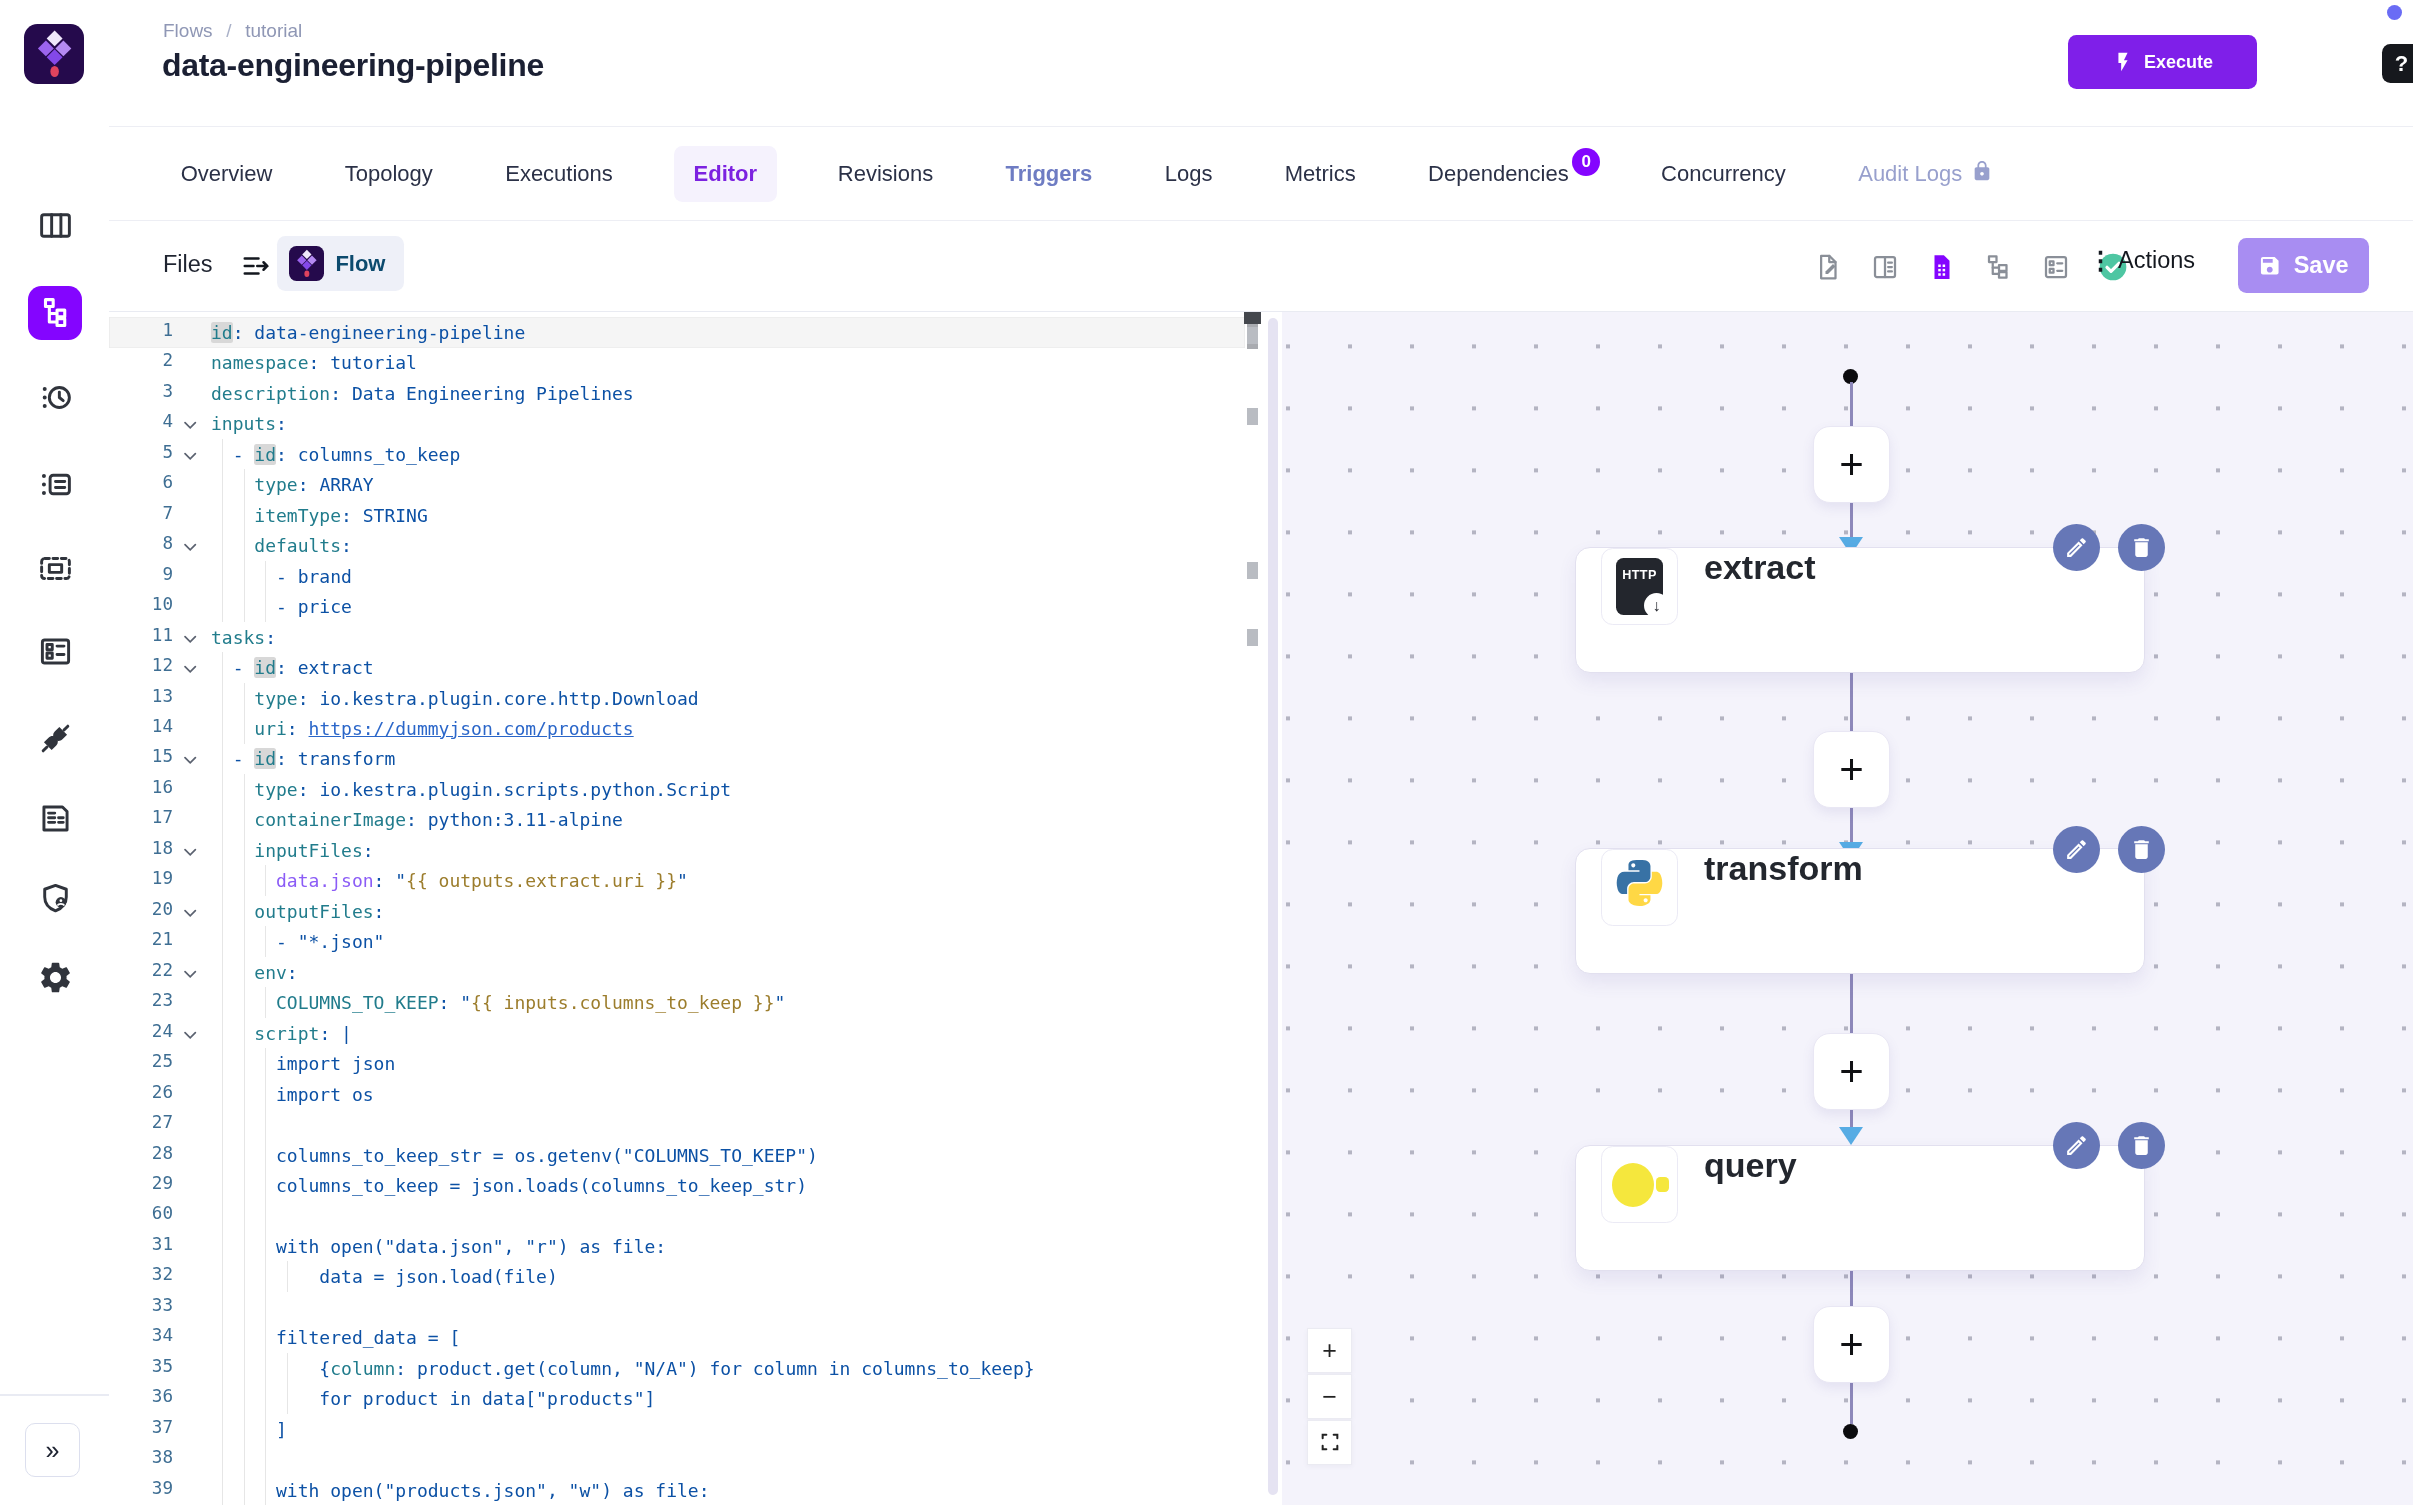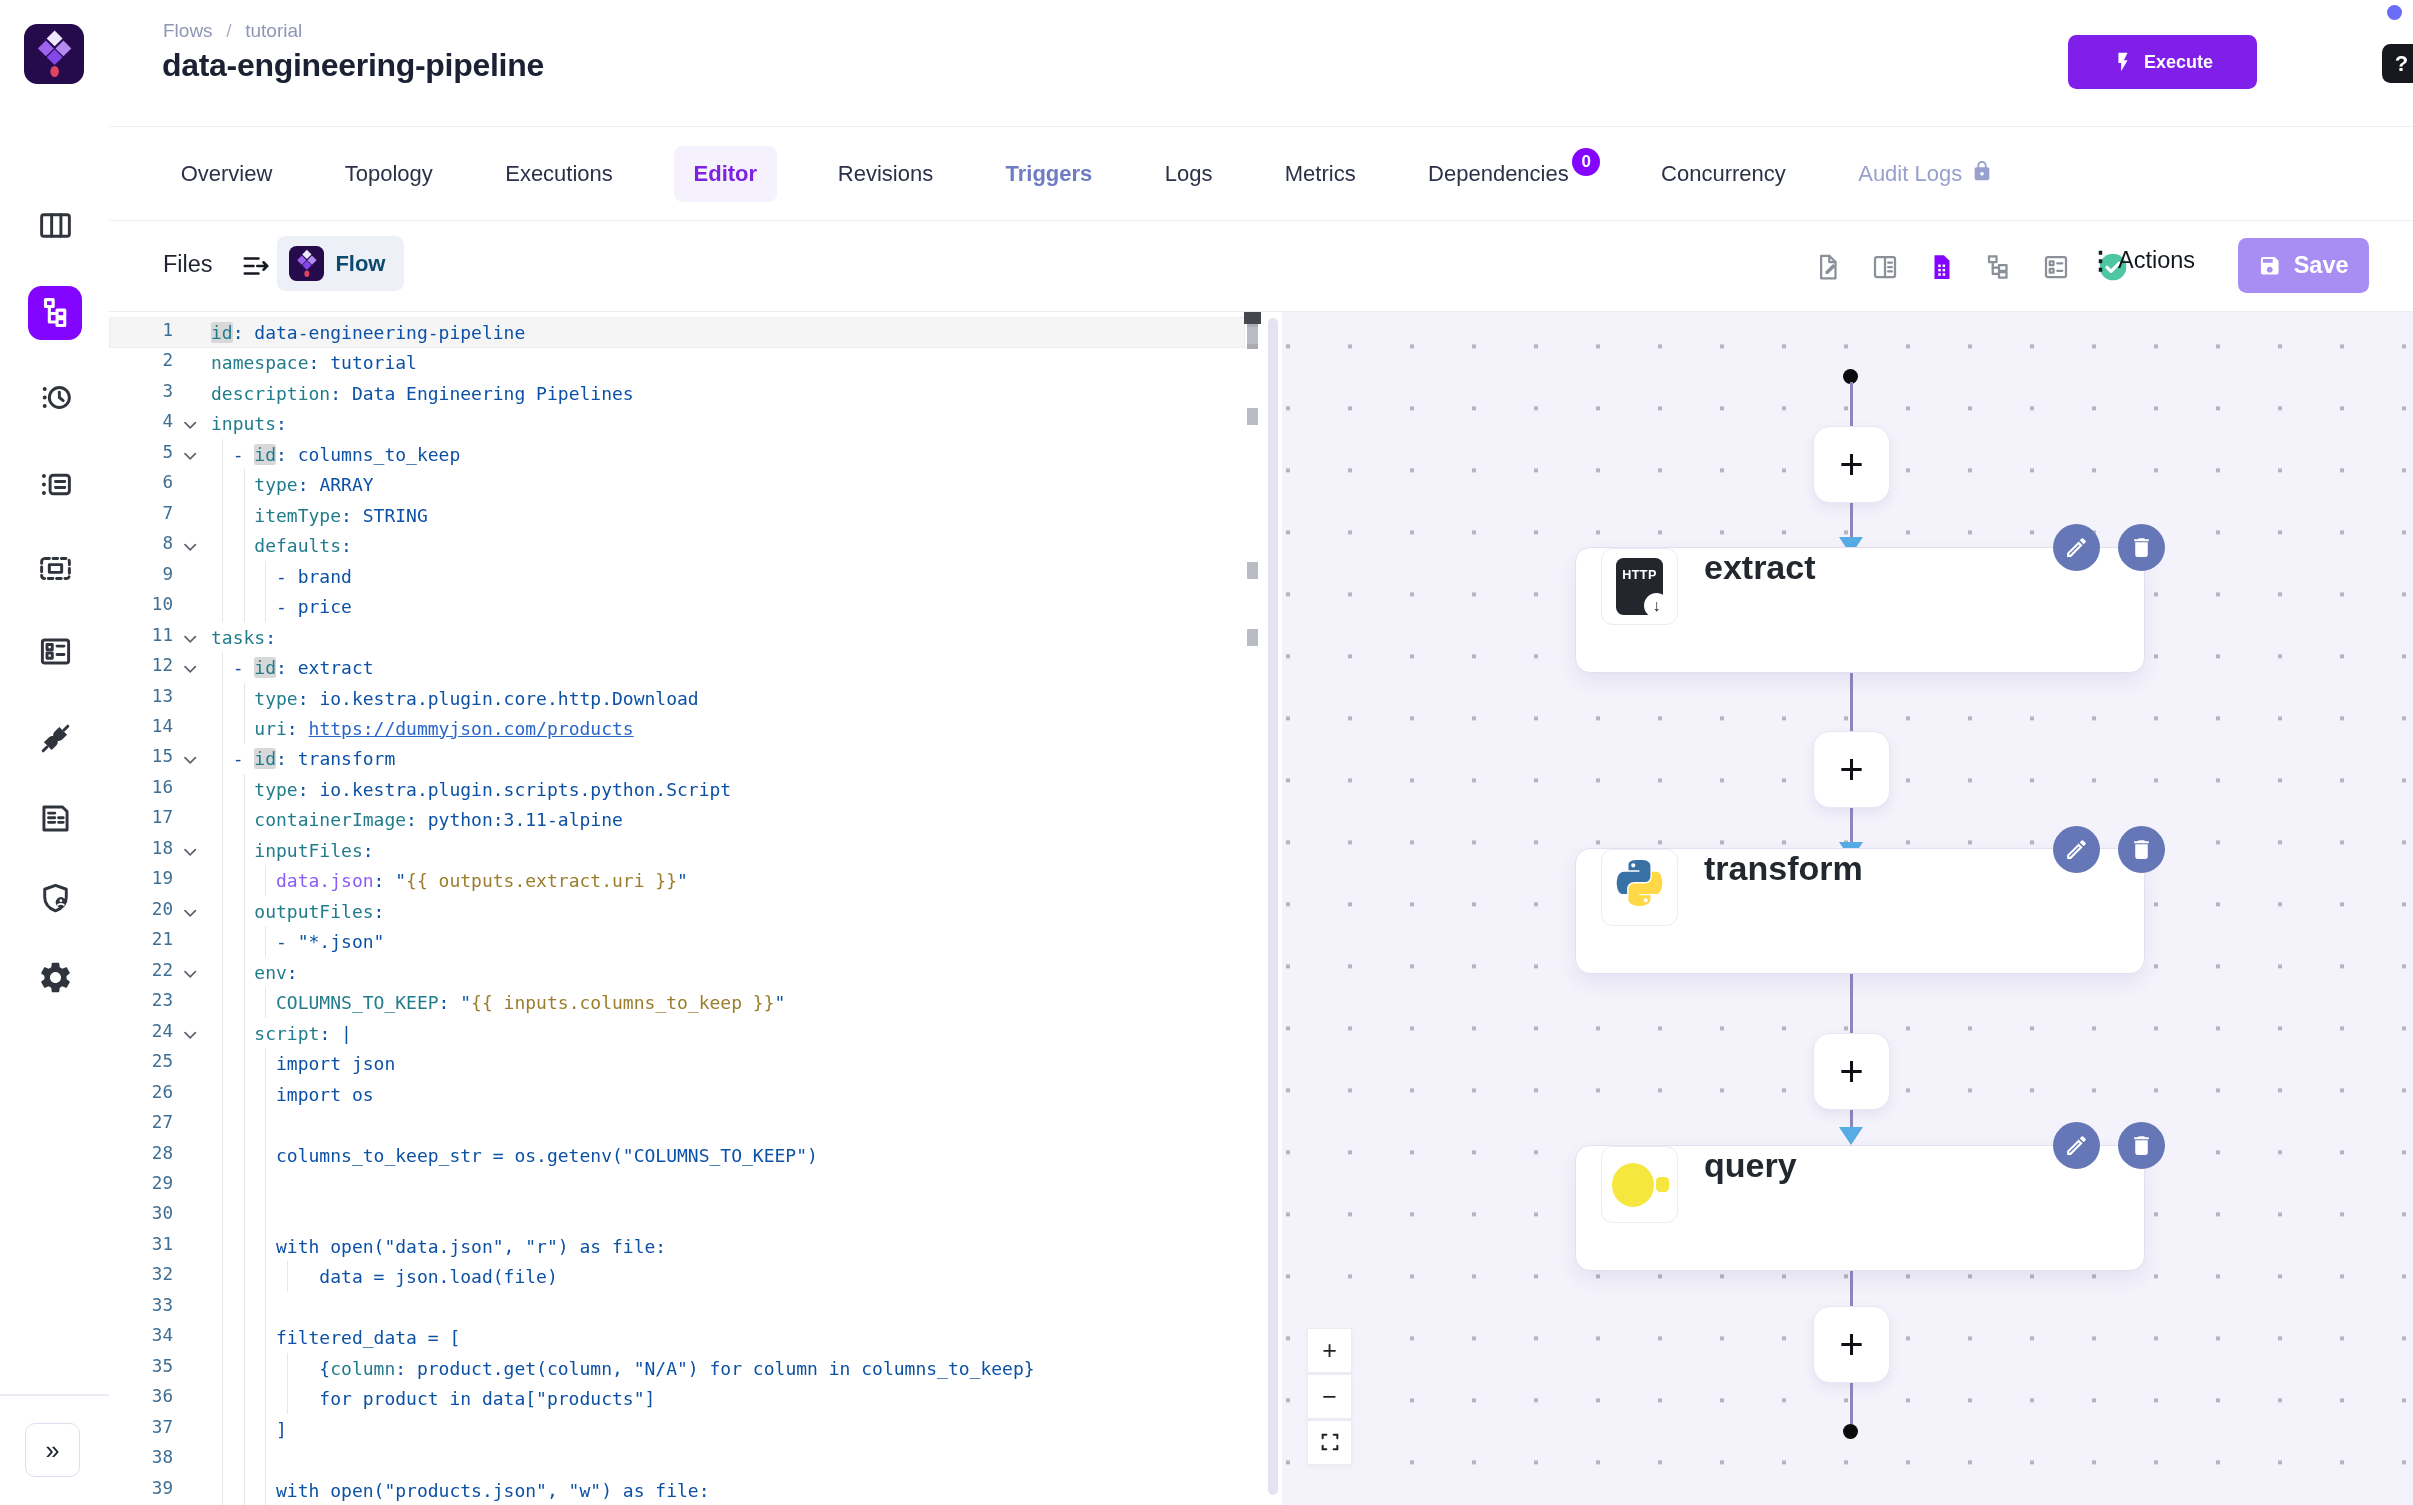--- a/index.html
+++ b/index.html
@@ -514,26 +514,27 @@
         <div class="guide" style="left: 135px;"></div>
         <div class="guide" style="left: 156px;"></div>
         <span class="num">28</span>
         <pre><span class="tok-v" style="color: rgb(12, 81, 165);">      columns_to_keep_str = os.getenv("COLUMNS_TO_KEEP")</span></pre>
       </div>
       <div class="crow" style="top: 858px;">
         <div class="guide" style="left: 113px;"></div>
         <div class="guide" style="left: 135px;"></div>
         <div class="guide" style="left: 156px;"></div>
         <span class="num">29</span>
+        <pre><span class="tok-v" style="color: rgb(12, 81, 165);">      columns_to_keep = json.loads(columns_to_keep_str)</span></pre>
       </div>
       <div class="crow" style="top: 888px;">
         <div class="guide" style="left: 113px;"></div>
         <div class="guide" style="left: 135px;"></div>
         <div class="guide" style="left: 156px;"></div>
-        <span class="num">30</span>
+        <span class="num">60</span>
         <pre></pre>
       </div>
       <div class="crow" style="top: 919px;">
         <div class="guide" style="left: 113px;"></div>
         <div class="guide" style="left: 135px;"></div>
         <div class="guide" style="left: 156px;"></div>
         <span class="num">31</span>
         <pre><span class="tok-v" style="color: rgb(12, 81, 165);">      with open("data.json", "r") as file:</span></pre>
       </div>
       <div class="crow" style="top: 949px;">

